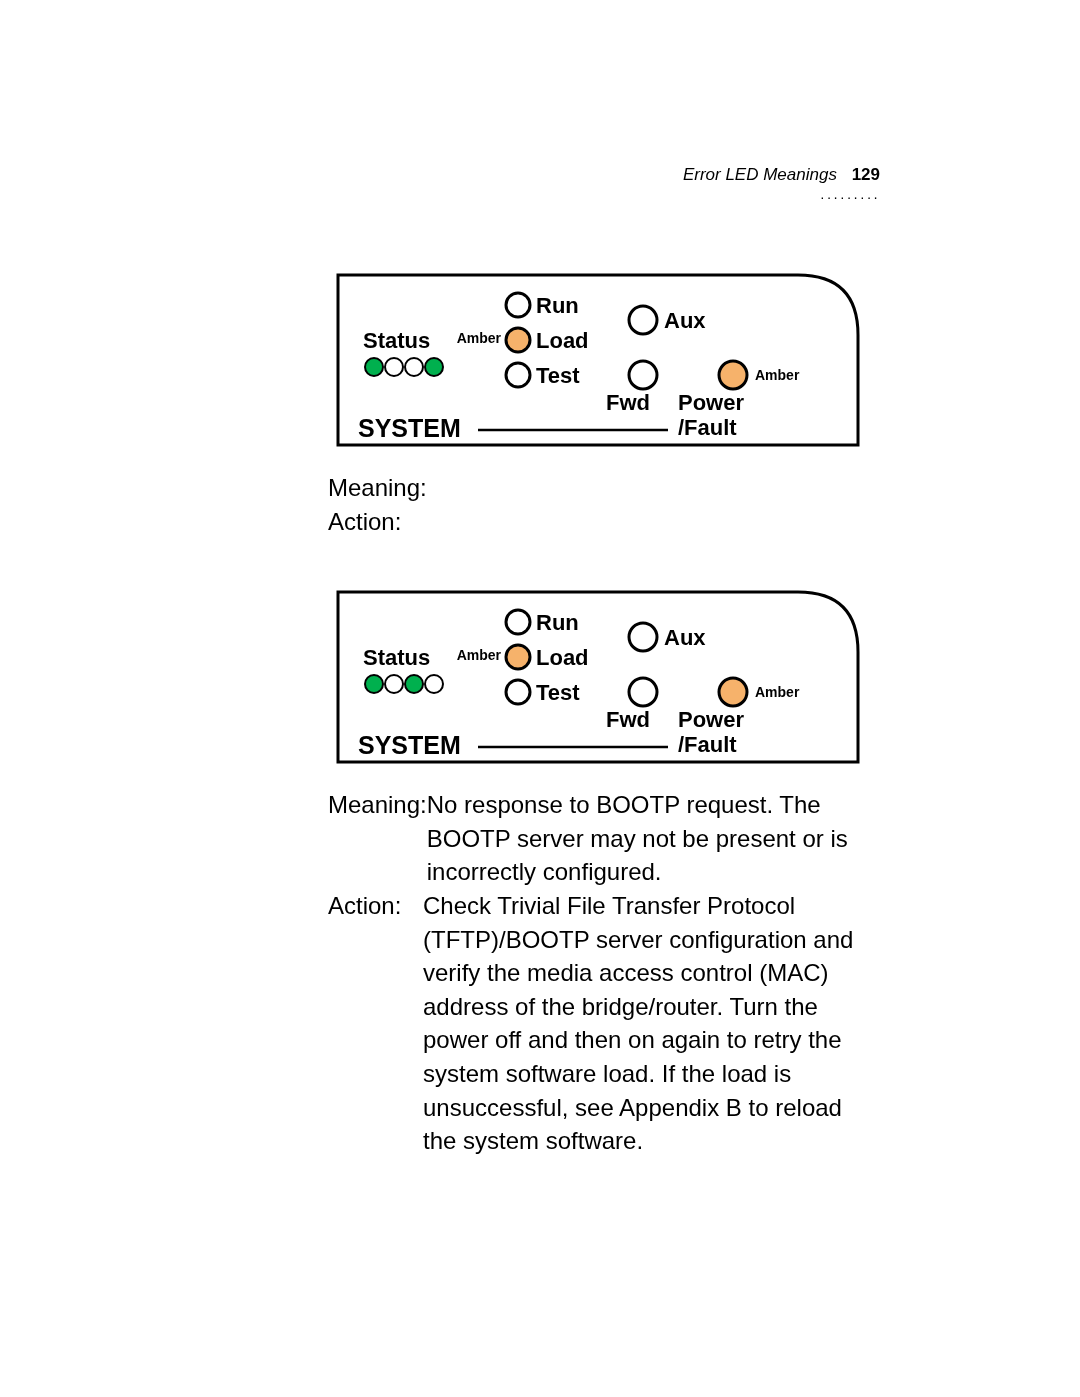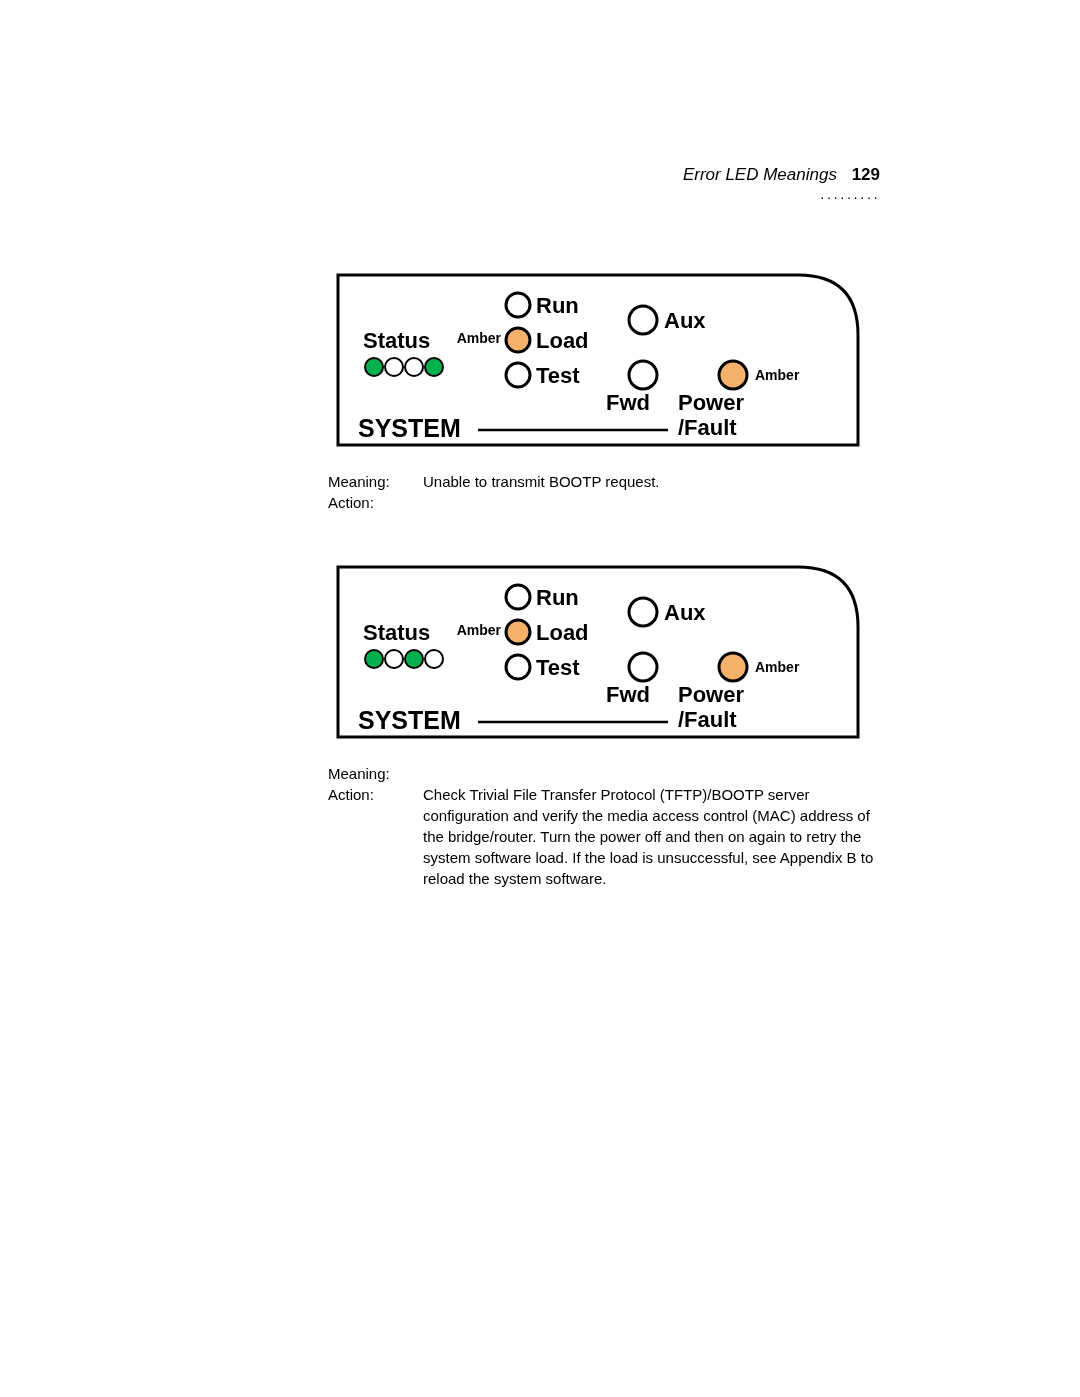--- a/index.html
+++ b/index.html
@@ -29,21 +29,21 @@
   .panel {
     margin-left: 118px;
     margin-right: 30px;
   }
 
   svg.diagram { display: block; }
 
   .desc {
     margin-top: 16px;
     margin-bottom: 44px;
-    font-size: 15px;
+    font-size: 24px;
     line-height: 1.4;
     margin-left: 118px;
   }
   .row { display: flex; }
   .lab { flex: 0 0 95px; }
   .val { flex: 1 1 auto; }
 
   .svgtext { font-family: Helvetica, Arial, sans-serif; }
   .bold { font-weight: 700; }
   .small { font-size: 14px; }
@@ -93,21 +93,20 @@
       <text class="svgtext bold med" x="350" y="170">/Fault</text>
 
       <text class="svgtext bold big" x="30" y="172">SYSTEM</text>
       <line x1="150" y1="165" x2="340" y2="165" stroke="#000" stroke-width="2.5"></line>
     </svg>
   </div>
 
   <div class="desc">
     <div class="row">
       <div class="lab">Meaning:</div>
-      <div class="val">Unable to transmit BOOTP request.</div>
     </div>
     <div class="row">
       <div class="lab">Action:</div>
     </div>
   </div>
 
   <div class="panel">
     <svg class="diagram" viewBox="0 0 540 190" width="540" height="190">
       <path d="M 10 10 H 470 Q 530 10 530 70 V 180 H 10 Z" fill="none" stroke="#000" stroke-width="3"></path>
       <circle cx="190" cy="40" r="12" fill="none" stroke="#000" stroke-width="3"></circle>
@@ -133,20 +132,21 @@
       <text class="svgtext bold med" x="350" y="145">Power</text>
       <text class="svgtext bold med" x="350" y="170">/Fault</text>
       <text class="svgtext bold big" x="30" y="172">SYSTEM</text>
       <line x1="150" y1="165" x2="340" y2="165" stroke="#000" stroke-width="2.5"></line>
     </svg>
   </div>
 
   <div class="desc">
     <div class="row">
       <div class="lab">Meaning:</div>
+      <div class="val">No response to BOOTP request. The BOOTP server may not be present or is incorrectly configured.</div>
     </div>
     <div class="row">
       <div class="lab">Action:</div>
       <div class="val">Check Trivial File Transfer Protocol (TFTP)/BOOTP server configuration and verify the media access control (MAC) address of the bridge/router. Turn the power off and then on again to retry the system software load. If the load is unsuccessful, see Appendix B to reload the system software.</div>
     </div>
   </div>
 
 </div>
 
 </body></html>

